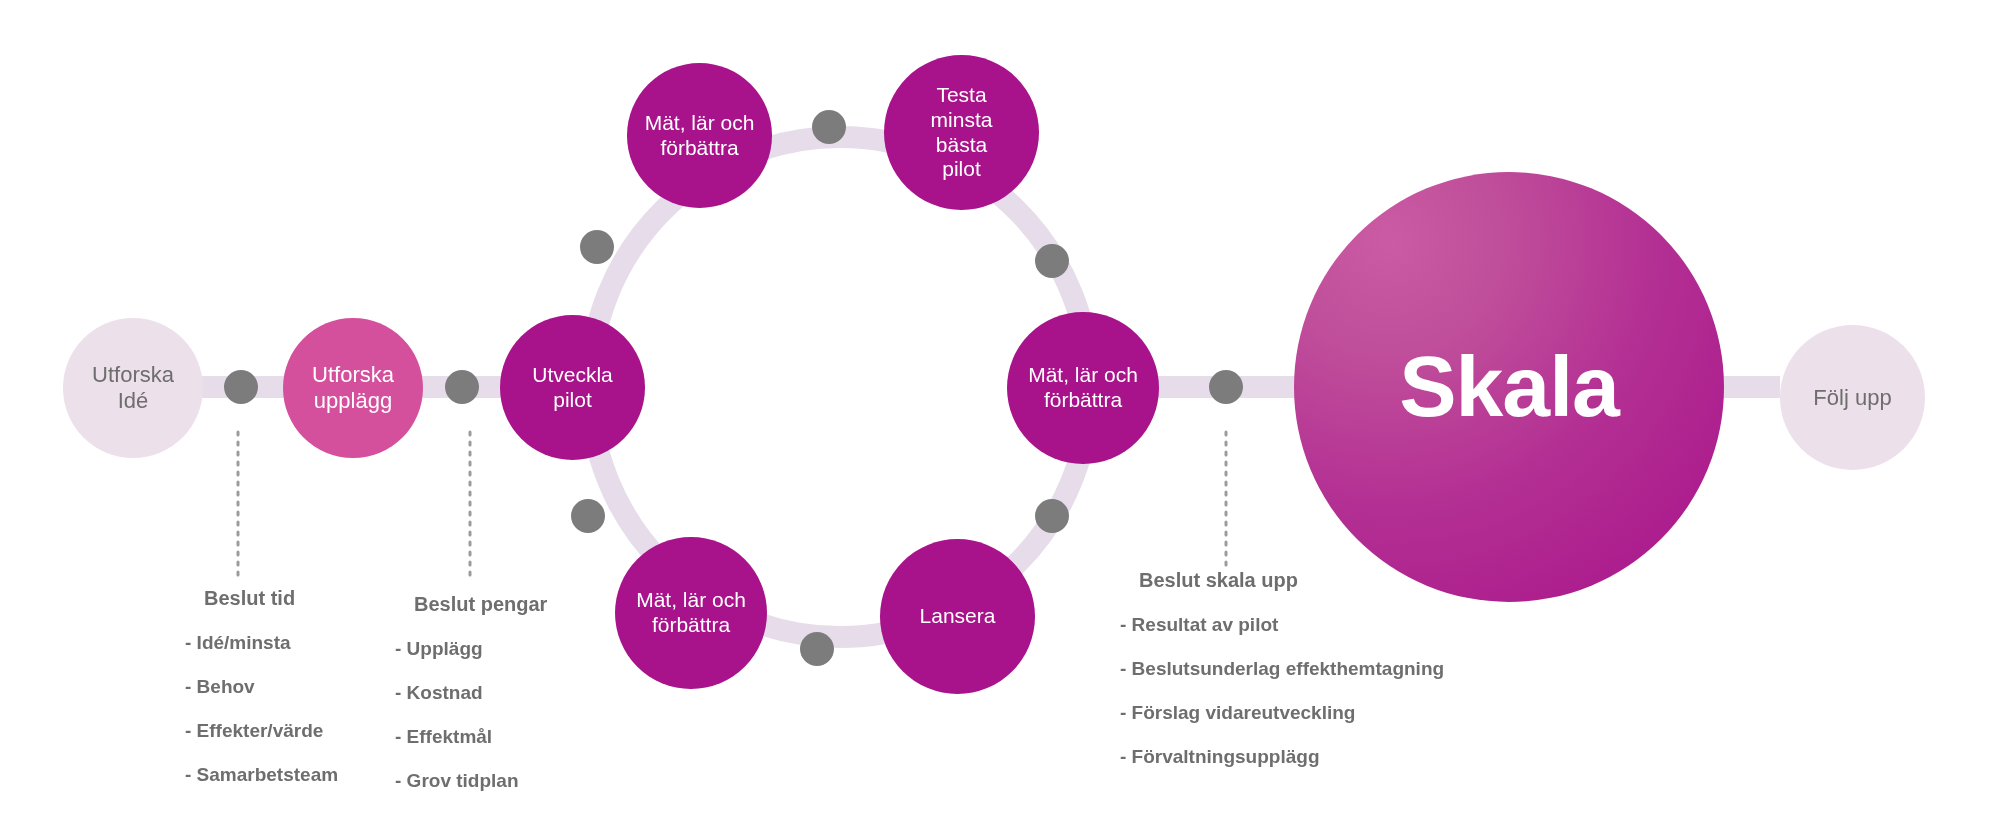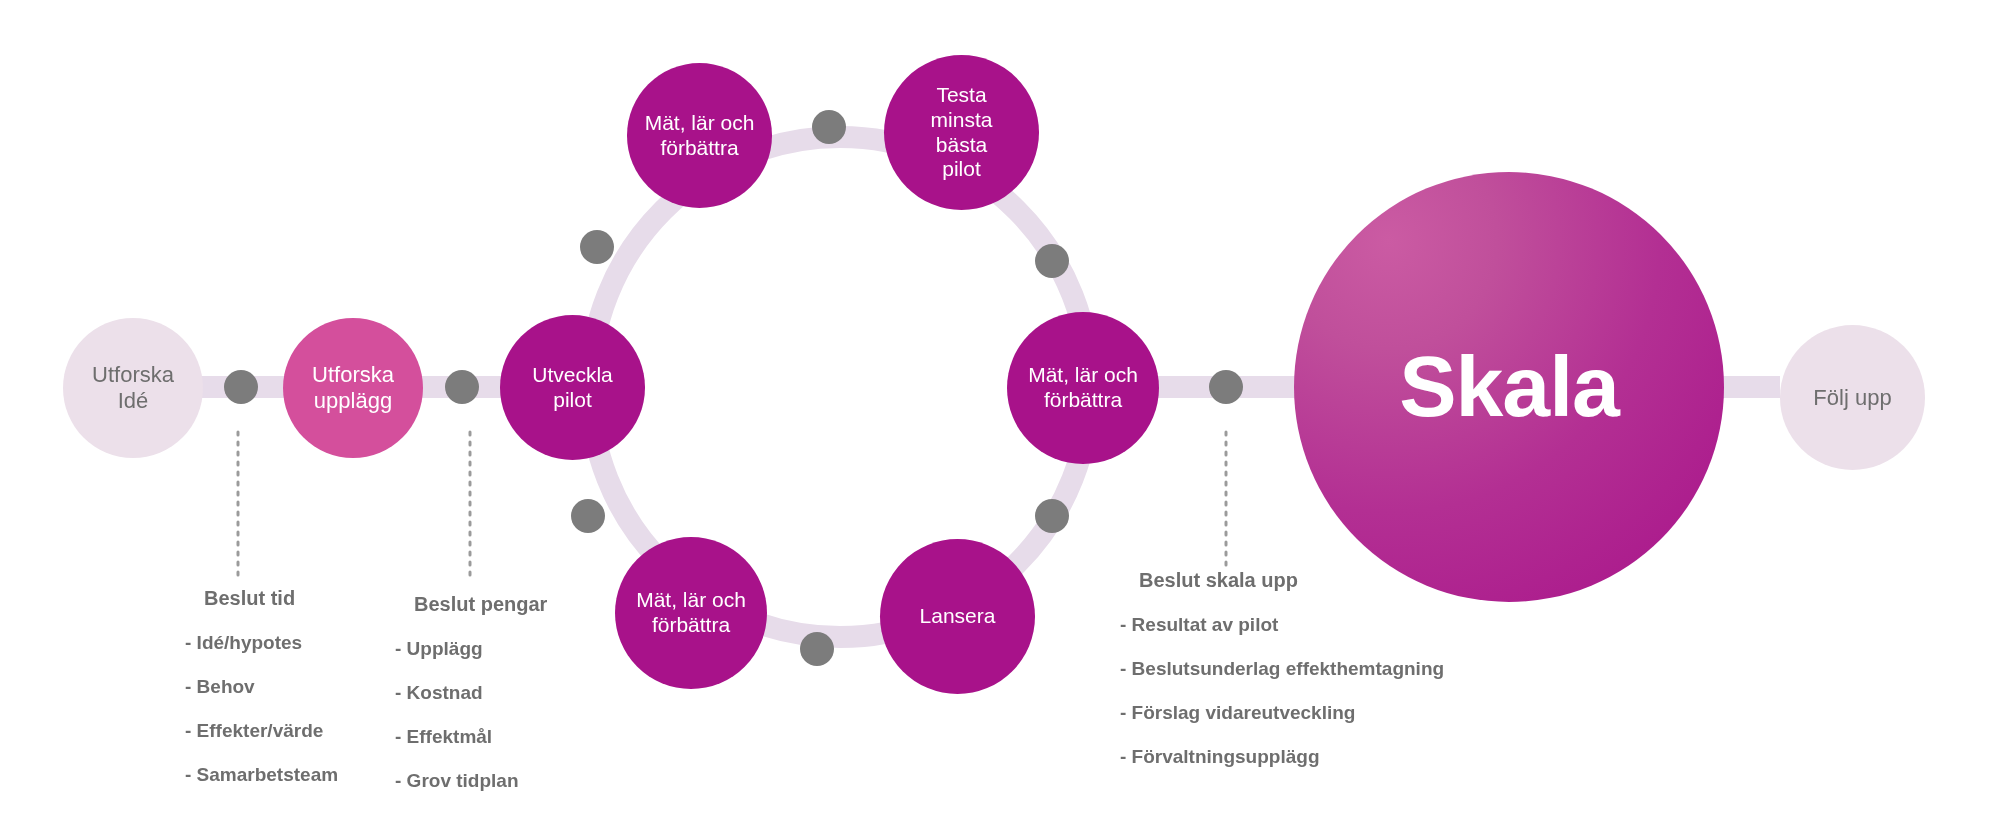--- a/index.html
+++ b/index.html
@@ -159,21 +159,21 @@
   <div class="node scale-node" style="left:1294px; top:172px; width:430px; height:430px;">
     <span class="node-label">Skala</span>
   </div>
 
   <div class="node pale" style="left:1780px; top:325px; width:145px; height:145px;">
     <span class="node-label">Följ upp</span>
   </div>
 
   <div class="textblock" style="left:185px; top:587px;">
     <div class="tb-title">Beslut tid</div>
-    <div class="tb-item">- Idé/hypotes</div>
+    <div class="tb-item">- Idé/minsta</div>
     <div class="tb-item">- Behov</div>
     <div class="tb-item">- Effekter/värde</div>
     <div class="tb-item">- Samarbetsteam</div>
   </div>
 
   <div class="textblock" style="left:395px; top:593px;">
     <div class="tb-title">Beslut pengar</div>
     <div class="tb-item">- Upplägg</div>
     <div class="tb-item">- Kostnad</div>
     <div class="tb-item">- Effektmål</div>

